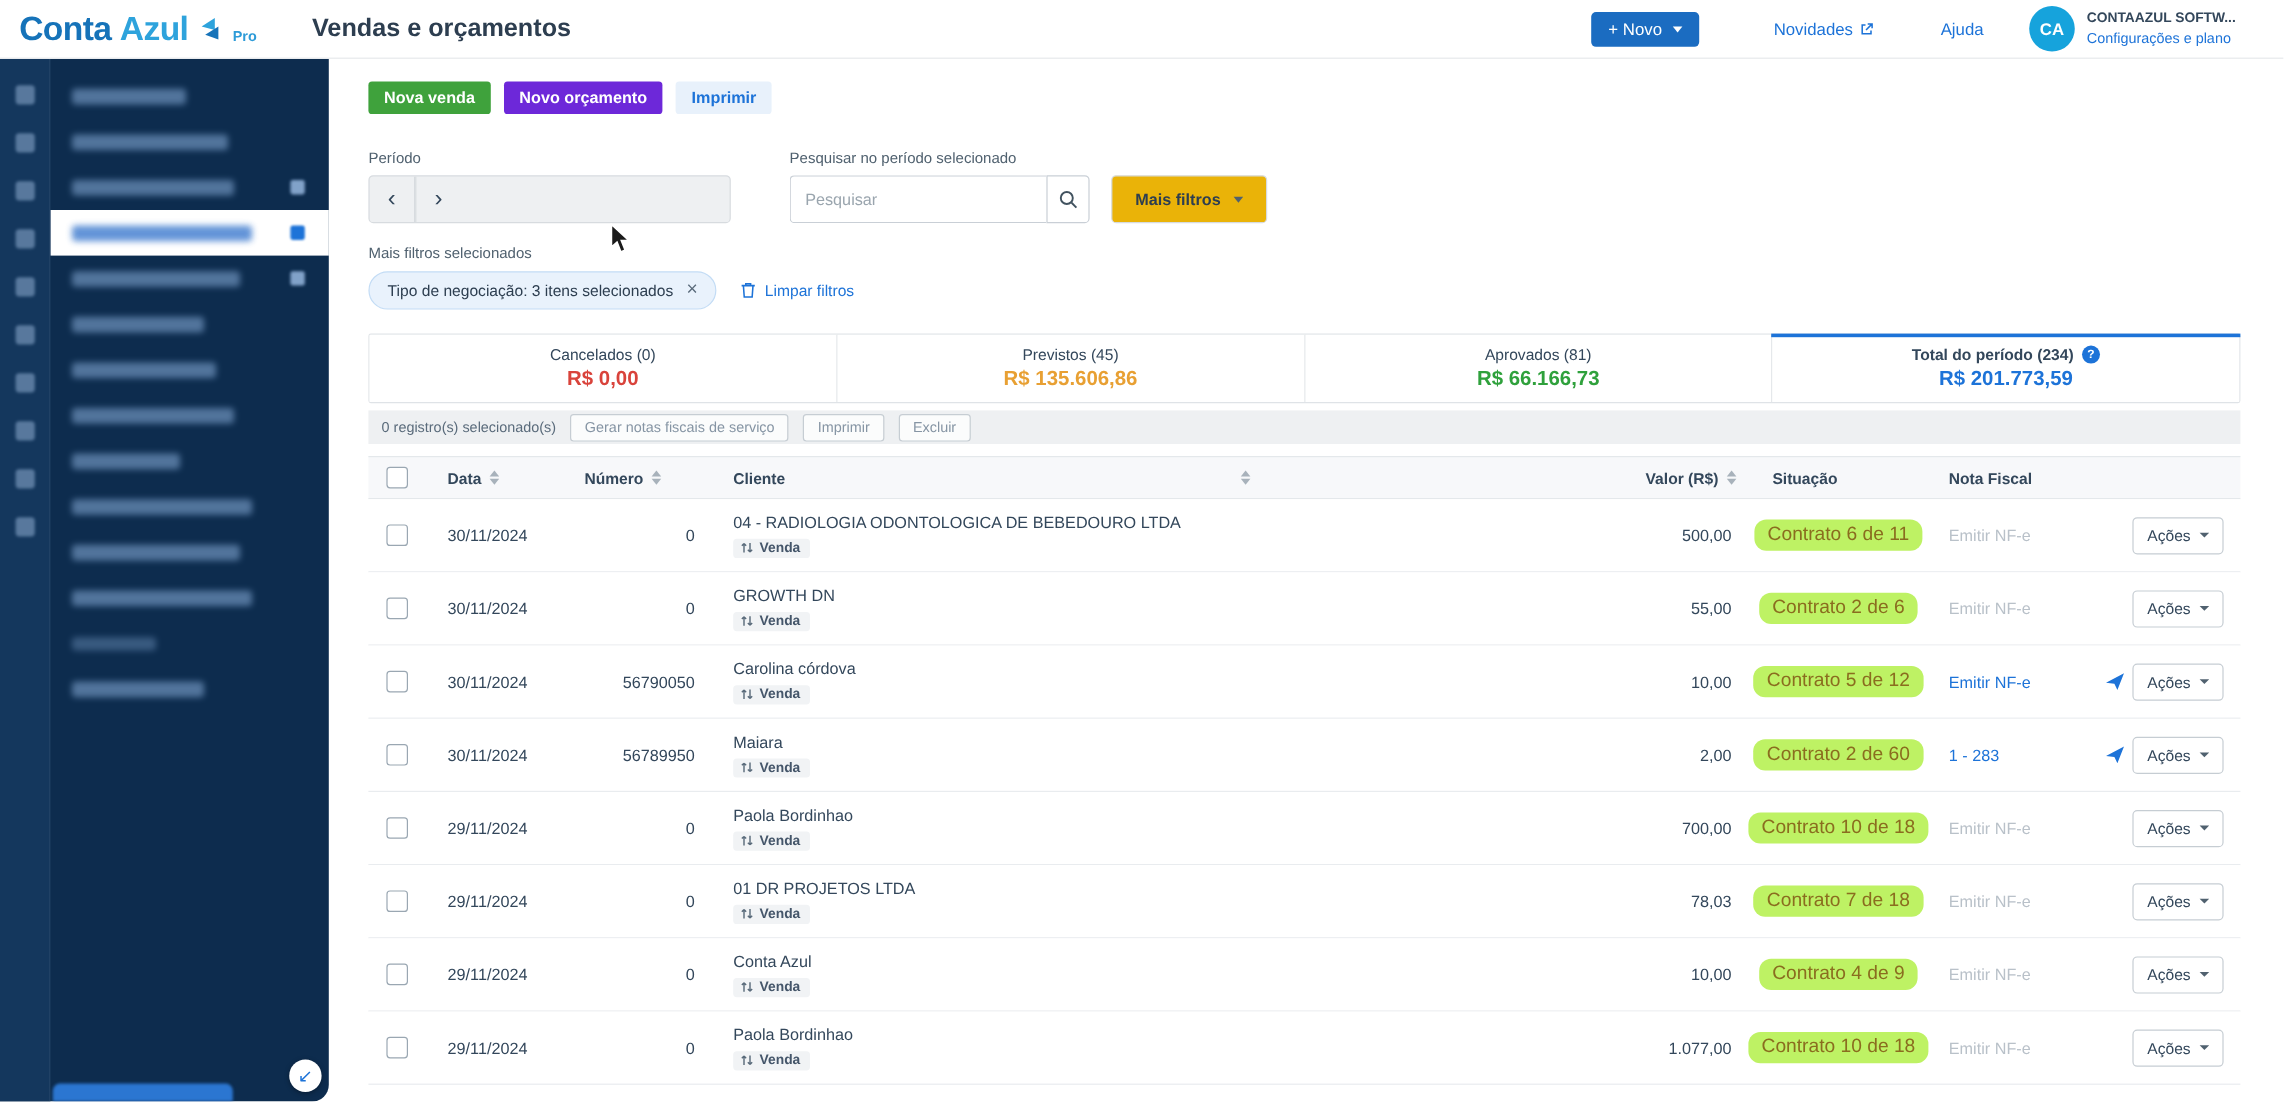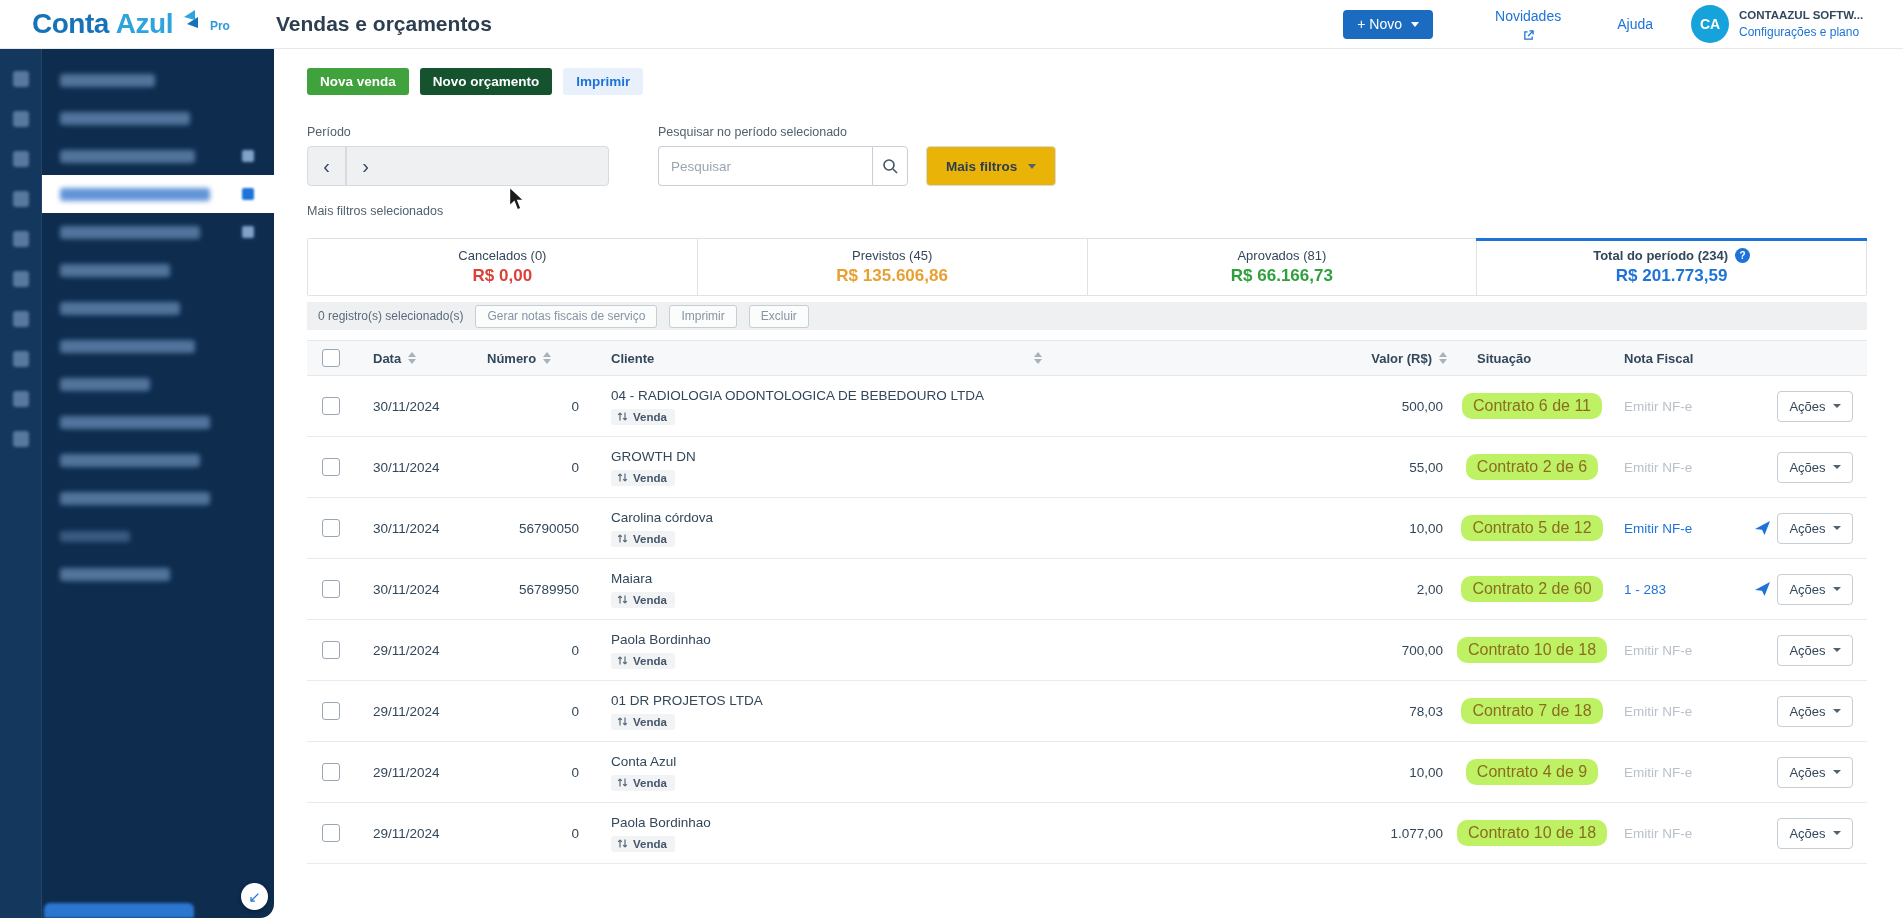--- a/index.html
+++ b/index.html
@@ -1,30 +1,30 @@
 <!DOCTYPE html>
 <html><head>
 <meta charset="utf-8">
 <style>
   * { box-sizing: border-box; margin: 0; padding: 0; }
   html, body { width: 1903px; height: 918px; }
   body { font-family: "Liberation Sans", sans-serif; background: #fff; position: relative; overflow: hidden; color: #33475b; }
 
   
   .topbar { position: absolute; top: 0; left: 0; width: 1903px; height: 49px; background: #fff; border-bottom: 1px solid #e6e9ec; display: flex; align-items: center; z-index: 6; }
-  .logo { display: flex; align-items: flex-start; margin-left: 32px; }
+  .logo { display: flex; align-items: center; margin-left: 16px; }
   .logo .conta { font-size: 28px; font-weight: bold; color: #1673b9; letter-spacing: -0.5px; }
   .logo .azul  { font-size: 28px; font-weight: bold; color: #2ea3dc; margin-left: 7px; letter-spacing: -0.5px; }
   .logo svg { margin-left: 6px; }
   .logo .pro { font-size: 12px; color: #2d9bd8; margin-left: 7px; margin-top: 11px; font-weight: bold; }
   .page-title { margin-left: 46px; font-size: 21px; font-weight: bold; color: #2d3e50; }
   .topbar-right { margin-left: auto; display: flex; align-items: center; margin-right: 14px; }
   .btn-novo { background: #1b6cc1; color: #fff; border: none; border-radius: 4px; height: 29px; padding: 0 14px; font-size: 14px; display: flex; align-items: center; gap: 9px; cursor: pointer; font-family: inherit; }
   .link-blue { color: #1d73d8; font-size: 14px; text-decoration: none; display: flex; align-items: center; gap: 6px; cursor: pointer; }
-  .novidades { margin-left: 62px; flex-direction: column; }
+  .novidades { margin-left: 62px; }
   .ajuda { margin-left: 56px; }
   .avatar { width: 38px; height: 38px; border-radius: 50%; background: #16a3dc; color: #fff; font-size: 14px; font-weight: bold; display: flex; align-items: center; justify-content: center; margin-left: 38px; flex: none; }
   .account { margin-left: 10px; line-height: 1.35; width: 150px; }
   .account .name { font-size: 11.5px; font-weight: bold; color: #33475b; white-space: nowrap; overflow: hidden; }
   .account .settings { font-size: 12px; color: #1d73d8; cursor: pointer; }
   .caret { width: 0; height: 0; border-left: 4.5px solid transparent; border-right: 4.5px solid transparent; border-top: 5px solid currentColor; display: inline-block; }
 
   
   .sidebar { position: absolute; top: 49px; left: 0; bottom: 0; width: 274px; background: #0d2c4e; z-index: 4; border-radius: 0 0 14px 0; }
   .icon-strip { position: absolute; left: 0; top: 0; bottom: 0; width: 42px; background: #14375d; border-right: 1px solid rgba(255,255,255,0.07); display: flex; flex-direction: column; align-items: center; padding-top: 22px; gap: 24px; border-radius: 0 0 0 0; }
@@ -40,21 +40,21 @@
   .collapse-btn { position: absolute; right: 6px; bottom: 8px; width: 27px; height: 27px; border-radius: 50%; background: #fff; color: #1d73d8; font-size: 15px; display: flex; align-items: center; justify-content: center; box-shadow: 0 1px 4px rgba(0,0,0,.35); cursor: pointer; }
   .chat-widget { position: absolute; left: 44px; bottom: 0; width: 150px; height: 15px; background: #2f7fe0; border-radius: 6px 6px 0 0; filter: blur(1.5px); opacity: .9; z-index: 7; }
 
   
   .main { position: absolute; left: 274px; top: 49px; right: 0; bottom: 0; background: #fff; overflow: hidden; }
   .content { padding: 0 36px 0 33px; }
 
   .toolbar { margin-top: 19px; display: flex; gap: 11px; }
   .btn { font-family: inherit; border: none; border-radius: 3px; height: 27px; padding: 0 13px; font-size: 13.5px; font-weight: bold; cursor: pointer; display: inline-flex; align-items: center; }
   .btn-green { background: #3fa23c; color: #fff; }
-  .btn-blue  { background: #14532d; color: #fff; }
+  .btn-blue  { background: #6d28d9; color: #fff; }
   .btn-light { background: #e8f1fb; color: #1d73d8; }
 
   .filters-row { margin-top: 30px; display: flex; align-items: flex-start; }
   .field-label { font-size: 12.5px; color: #50616f; margin-bottom: 7px; display: block; }
   .period-bar { width: 302px; height: 40px; background: #eef0f2; border: 1px solid #d7dbdf; border-radius: 4px; display: flex; overflow: hidden; }
   .period-nav { width: 38px; display: flex; align-items: center; justify-content: center; font-size: 20px; color: #33475b; cursor: pointer; user-select: none; }
   .period-nav.prev { border-right: 1px solid #d7dbdf; }
   .period-nav.next { border-left: 1px solid #d7dbdf; }
   .period-value { flex: 1; display: flex; align-items: center; justify-content: center; gap: 9px; font-size: 14px; font-weight: bold; color: #2d3e50; cursor: pointer; }
   .period-value .caret { border-top-color: #50616f; }
@@ -254,20 +254,32 @@
           <button class="more-filters">
             <span>Mais filtros</span>
             <span class="caret"></span>
           </button>
         </div>
       </div>
     </div>
 
     <div class="selected-filters">
       <label class="field-label">Mais filtros selecionados</label>
+      <div class="chips-row">
+        <span class="chip">
+          <span>Tipo de negociação: 3 itens selecionados</span>
+          <span class="x">×</span>
+        </span>
+        <span class="clear-filters">
+          <svg width="13" height="14" viewBox="0 0 13 14">
+            <path d="M1 3h11M4.5 3V1.5h4V3M2.5 3l.7 9.5h6.6l.7-9.5" fill="none" stroke="#1d73d8" stroke-width="1.3"></path>
+          </svg>
+          <span>Limpar filtros</span>
+        </span>
+      </div>
     </div>
 
     <div class="summary">
       <div class="card">
         <span class="c-label">Cancelados (0)</span>
         <span class="c-value sum-value" style="color: rgb(217, 67, 59);">R$ 0,00</span>
       </div>
       <div class="card">
         <span class="c-label">Previstos (45)</span>
         <span class="c-value sum-value" style="color: rgb(232, 160, 51);">R$ 135.606,86</span>

